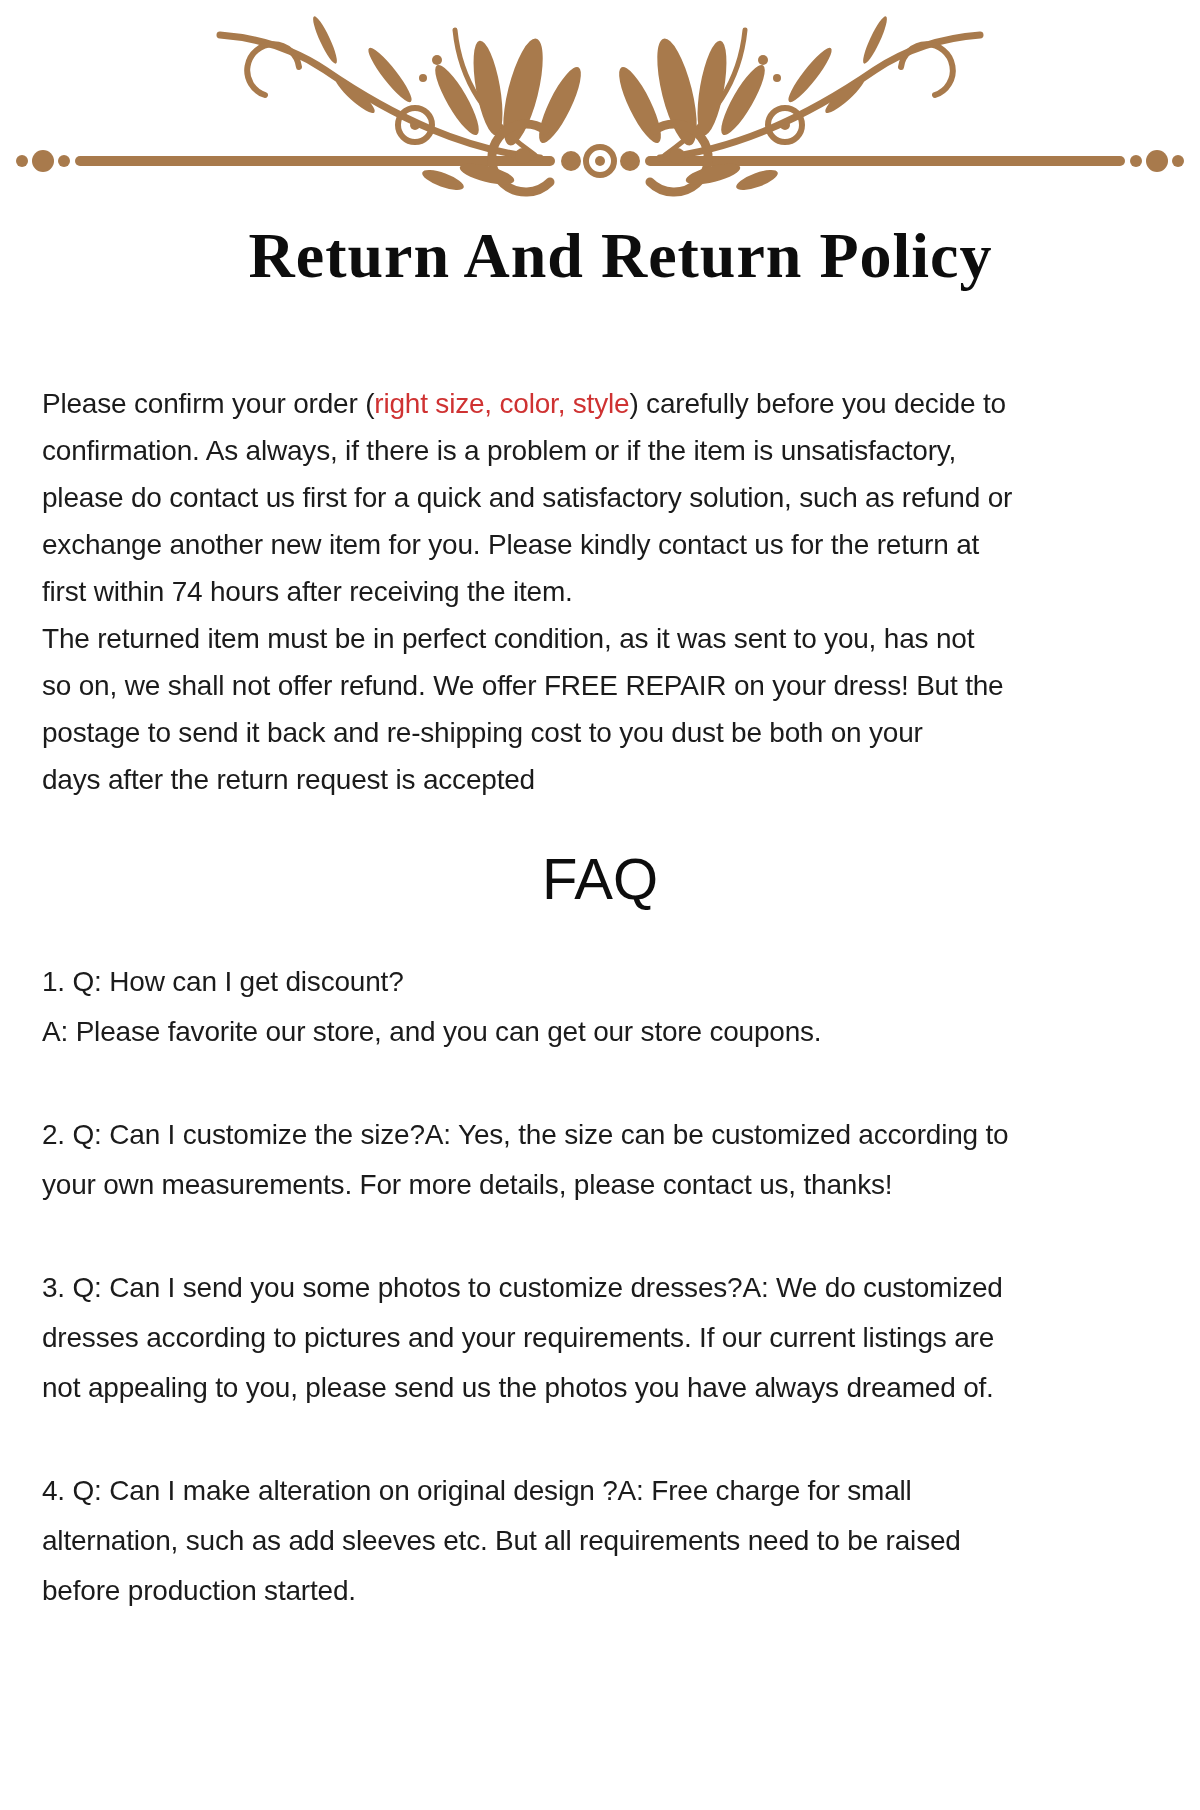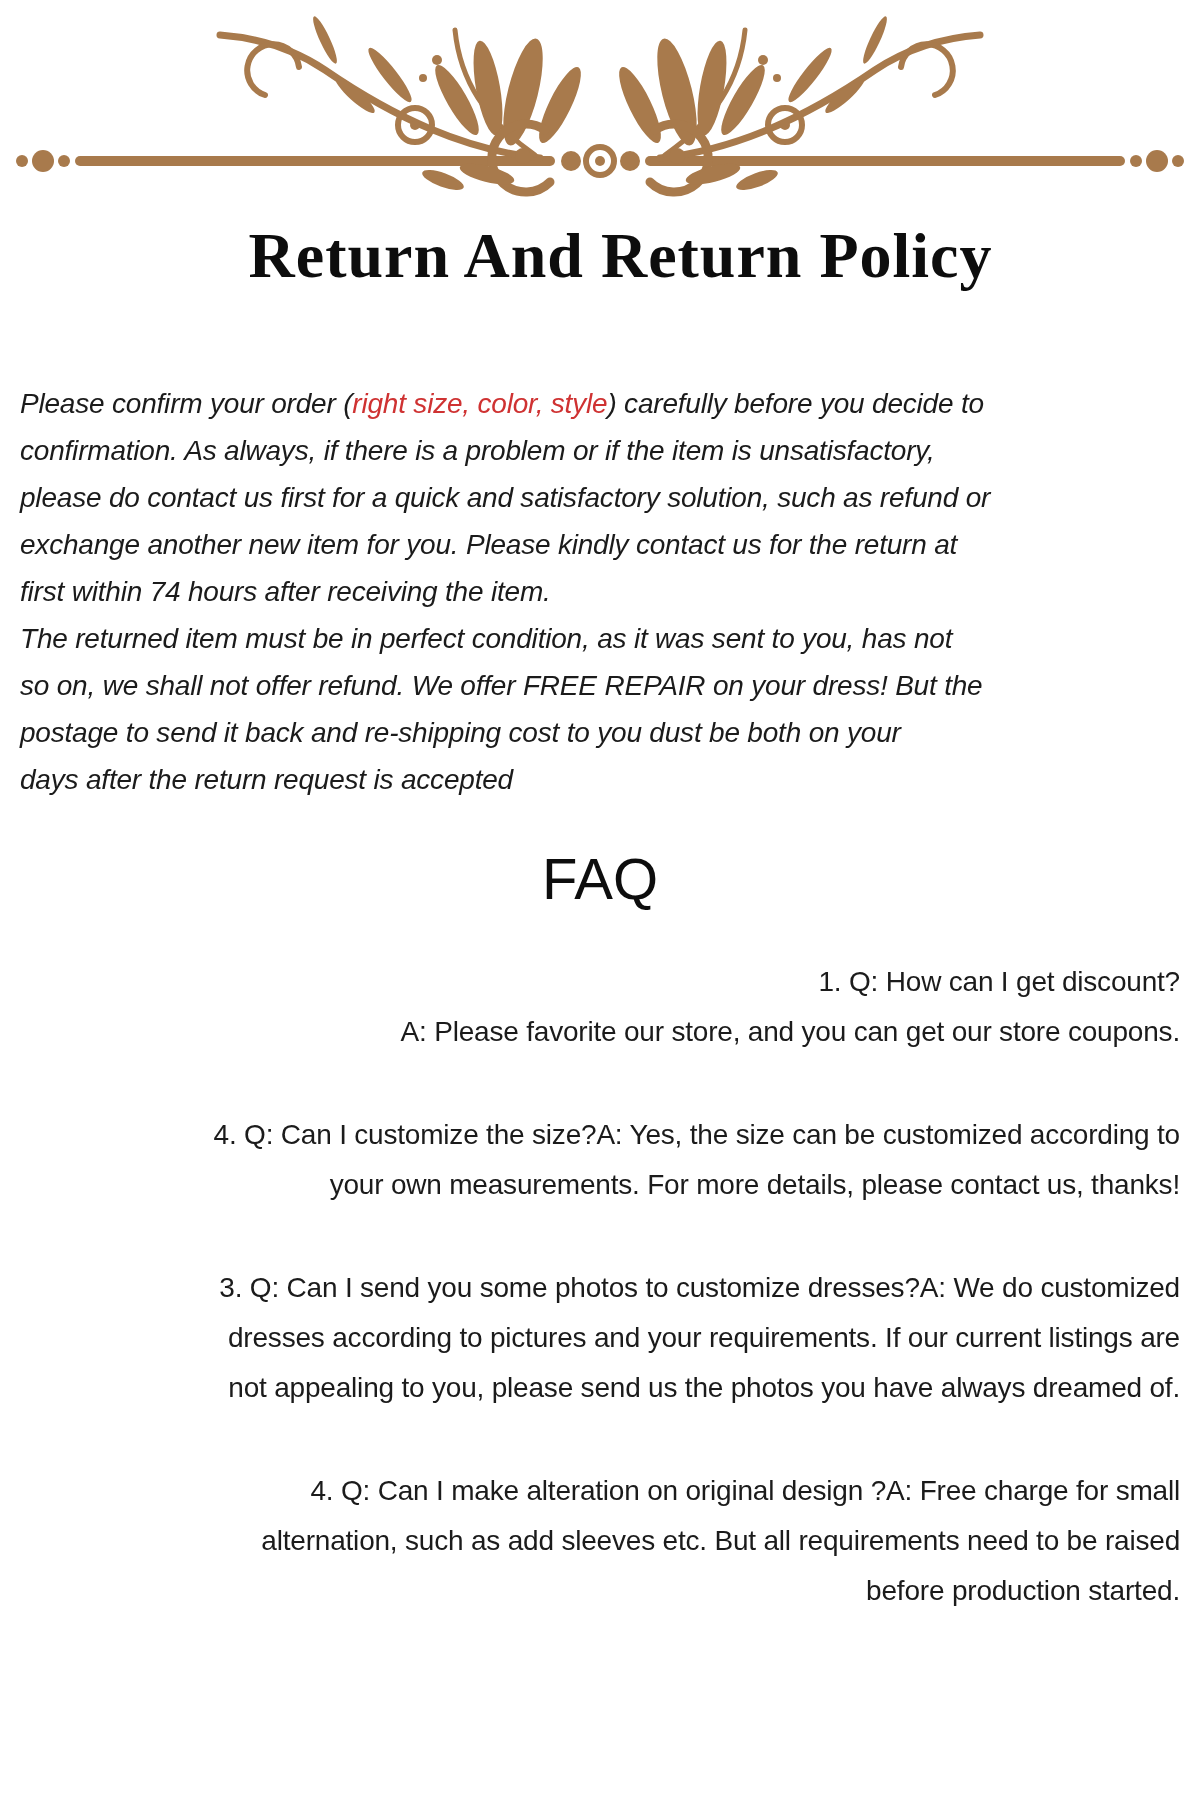--- a/index.html
+++ b/index.html
@@ -17,38 +17,38 @@
     font-family: "Liberation Serif", serif;
     font-weight: 700;
     font-size: 64px;
     line-height: 78px;
     text-align: center;
     letter-spacing: 1px;
     margin: 12px 0 0;
     color: #0d0d0d;
     padding-left: 41px;
   }
-  .policy { margin: 85px 20px 0; font-style: italic; }
+  .policy { margin: 85px 42px 0; }
   .line {
     font-size: 28px;
     line-height: 47px;
     letter-spacing: -0.2px;
     white-space: nowrap;
   }
   .red { color: #cf3232; }
   .faq-heading {
     font-size: 58px;
     font-weight: 400;
     line-height: 72px;
     text-align: center;
     margin: 40px 0 16px;
     color: #0d0d0d;
     font-family: "Liberation Sans", sans-serif;
   }
-  .faq-list { margin: 42px 20px 0; text-align: right; }
+  .faq-list { margin: 42px 42px 0; }
   .faq-item {
     font-size: 28px;
     line-height: 50px;
     letter-spacing: -0.2px;
     white-space: pre-line;
     margin: 0 0 53px 0;
   }
 </style>
 </head>
 <body>
@@ -118,21 +118,21 @@
         <div class="line">postage to send it back and re-shipping cost to you dust be both on your</div>
         <div class="line">days after the return request is accepted</div>
       </div>
   </section>
 
   <h2 class="faq-heading">FAQ</h2>
 
   <section class="faq-list">
       <div class="faq-item">1. Q: How can I get discount?
 A: Please favorite our store, and you can get our store coupons.</div>
-      <div class="faq-item">4. Q: Can I customize the size?A: Yes, the size can be customized according to
+      <div class="faq-item">2. Q: Can I customize the size?A: Yes, the size can be customized according to
 your own measurements. For more details, please contact us, thanks!</div>
       <div class="faq-item">3. Q: Can I send you some photos to customize dresses?A: We do customized
 dresses according to pictures and your requirements. If our current listings are
 not appealing to you, please send us the photos you have always dreamed of.</div>
       <div class="faq-item">4. Q: Can I make alteration on original design ?A: Free charge for small
 alternation, such as add sleeves etc. But all requirements need to be raised
 before production started.</div>
     </section>
 
 </div>

